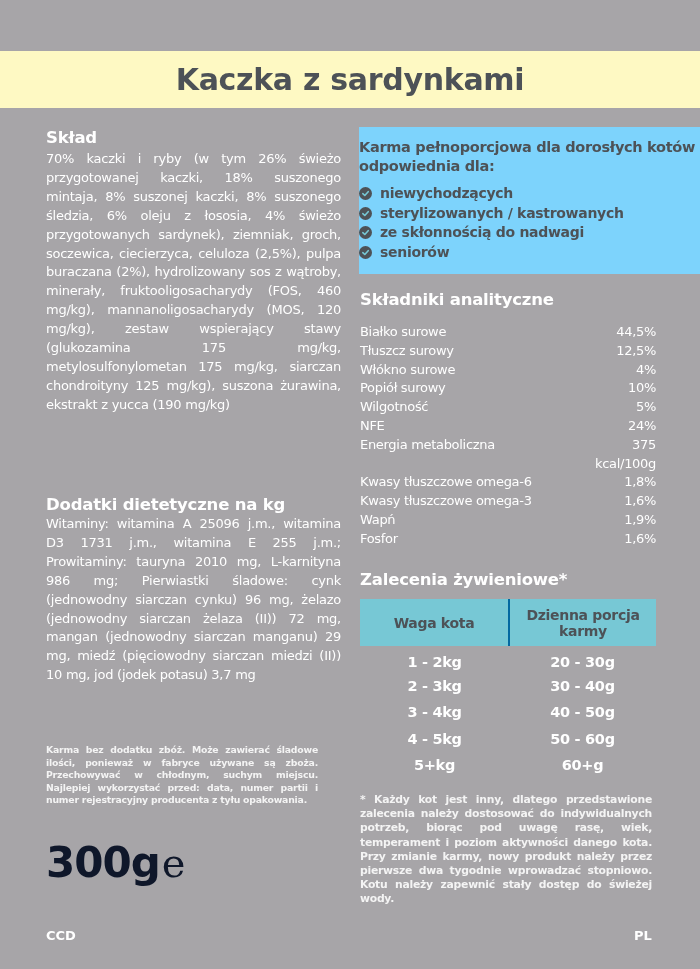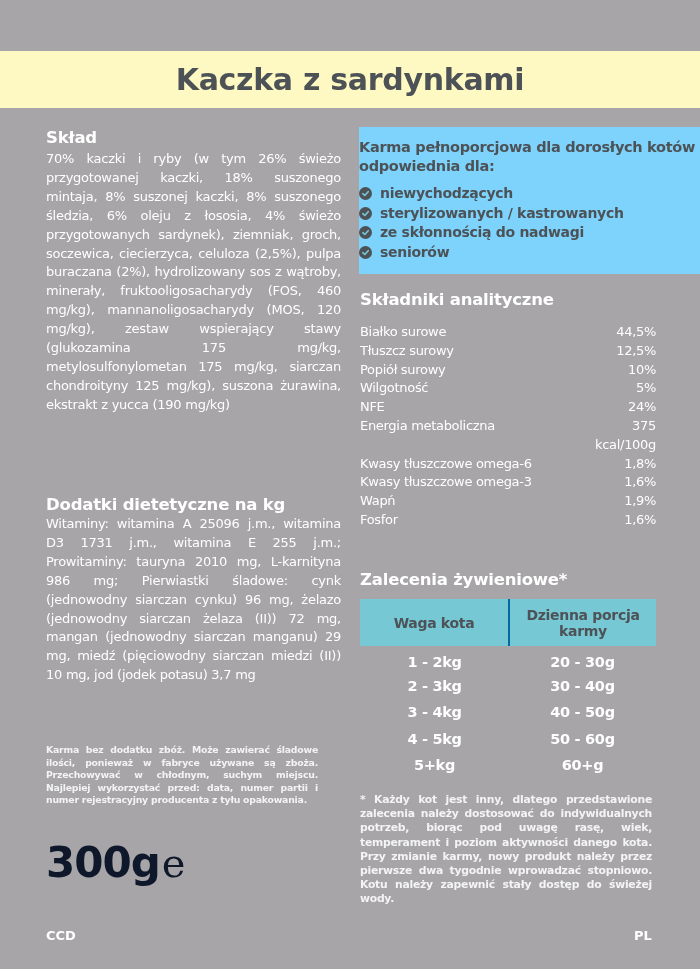--- a/index.html
+++ b/index.html
@@ -147,20 +147,24 @@
   <div class="h2">Składniki analityczne</div>
   <div class="an-row">
       <span>Białko surowe</span>
       <span class="v">44,5%</span>
     </div>
   <div class="an-row">
       <span>Tłuszcz surowy</span>
       <span class="v">12,5%</span>
     </div>
   <div class="an-row">
+      <span>Włókno surowe</span>
+      <span class="v">4%</span>
+    </div>
+  <div class="an-row">
       <span>Popiół surowy</span>
       <span class="v">10%</span>
     </div>
   <div class="an-row">
       <span>Wilgotność</span>
       <span class="v">5%</span>
     </div>
   <div class="an-row">
       <span>NFE</span>
       <span class="v">24%</span>

